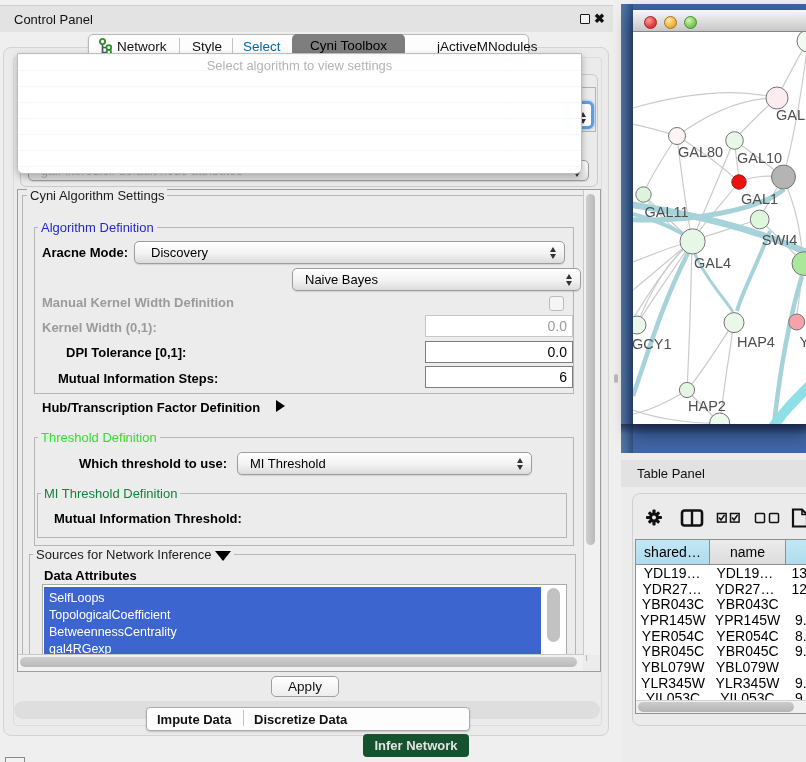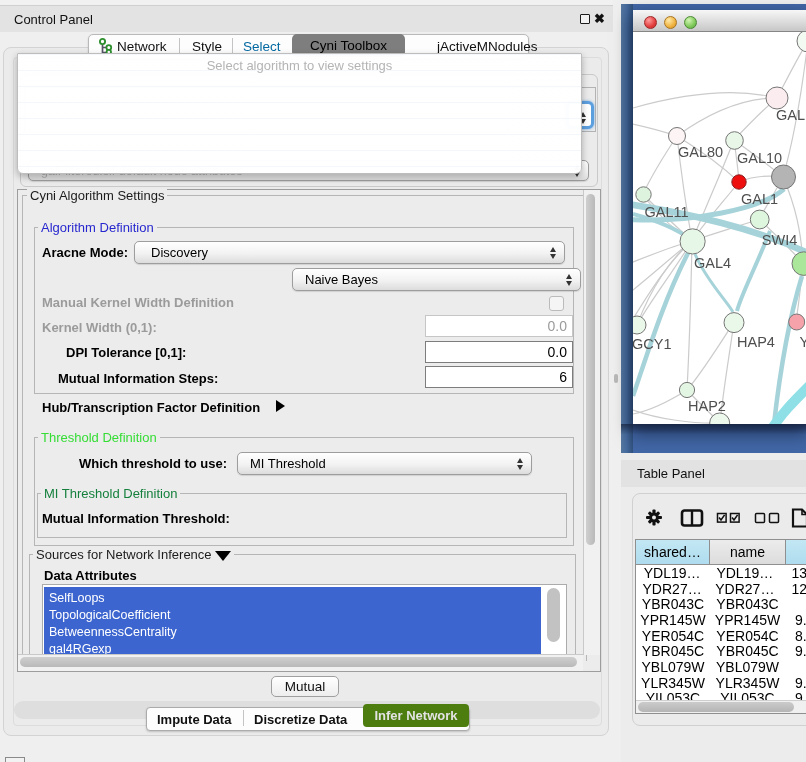--- a/index.html
+++ b/index.html
@@ -103,46 +103,46 @@
 
   <div class="lbl abs" style="left:79px;top:456px;">Which threshold to use:</div>
   <div class="combo" style="left:237px;top:452px;width:293px;height:21px;">
       <span style="margin-left:12px;">MI Threshold</span>
       <span class="arr"></span>
     </div>
 
   <div class="grp" style="left:37px;top:493px;width:528px;height:43px;"></div>
   <div class="gt" style="left:41px;top:487px;color:#15803d;">MI Threshold Definition</div>
 
-  <div class="lbl abs" style="left:34px;top:511px;padding-left:8px;">Mutual Information Threshold:</div>
+  <div class="lbl abs" style="left:46px;top:511px;padding-left:8px;">Mutual Information Threshold:</div>
 
   <div class="grp" style="left:29px;top:554px;width:545px;height:112px;border-bottom:none;"></div>
   <div class="gt" style="left:33px;top:548px;color:#1c1c1c;">Sources for Network Inference <span style="display:inline-block;width:0;height:0;border-left:8px solid transparent;border-right:8px solid transparent;border-top:10px solid #000;vertical-align:-2px;"></span></div>
 
   <div class="lbl abs" style="left:44px;top:568px;">Data Attributes</div>
 
   <div class="abs" style="left:42px;top:584px;width:523px;height:71px;background:#fff;border:1px solid #ababab;overflow:hidden;">
     <div style="position:absolute;left:1px;top:2px;width:497px;height:68px;background:#3d65cf;"></div>
     <div style="position:absolute;left:6px;top:4.5px;color:#fff;font-size:12.5px;line-height:17px;">SelfLoops<br>TopologicalCoefficient<br>BetweennessCentrality<br>gal4RGexp</div>
     <div style="position:absolute;left:504px;top:3px;width:13px;height:54px;background:#c2c2c2;border-radius:7px;"></div>
   </div>
 
   <div class="abs" style="left:583px;top:190px;width:16px;height:465px;background:#f1f1f1;border-left:1px solid #c9c9c9;"></div>
   <div class="abs" style="left:586px;top:194px;width:9px;height:351px;background:linear-gradient(90deg,#cfcfcf,#b9b9b9);border-radius:5px;"></div>
   <div class="abs" style="left:18px;top:654px;width:565px;height:16px;background:#f1f1f1;border-top:1px solid #c9c9c9;"></div>
   <div class="abs" style="left:20px;top:657px;width:557px;height:10px;background:linear-gradient(#cfcfcf,#b9b9b9);border-radius:5px;"></div>
 
-  <div class="abs" style="left:271px;top:676px;width:66px;height:19px;background:linear-gradient(#ffffff,#ededed);border:1px solid #9f9f9f;border-radius:5px;display:flex;align-items:center;justify-content:center;font-size:13.5px;color:#111;">Mutual</div>
+  <div class="abs" style="left:271px;top:676px;width:66px;height:19px;background:linear-gradient(#ffffff,#ededed);border:1px solid #9f9f9f;border-radius:5px;display:flex;align-items:center;justify-content:center;font-size:13.5px;color:#111;">Apply</div>
 
   <div class="abs" style="left:14px;top:701px;width:586px;height:18px;background:#dedede;border-radius:9px;"></div>
   <div class="abs" style="left:146px;top:707px;width:322px;height:22px;background:#fdfdfd;border:1px solid #ababab;border-radius:4px;box-shadow:0 1px 2px rgba(0,0,0,0.18);"></div>
   <div class="abs" style="left:243px;top:710px;width:1px;height:16px;background:#c4c4c4;"></div>
   <div class="abs" style="left:157px;top:712px;font-size:13px;font-weight:bold;color:#111;">Impute Data</div>
   <div class="abs" style="left:254px;top:712px;font-size:13px;font-weight:bold;color:#111;">Discretize Data</div>
-  <div class="abs" style="left:363px;top:704px;width:106px;height:23px;background:#4d7c0f;border-radius:4px;display:flex;align-items:center;justify-content:center;font-size:13px;font-weight:bold;color:#e3e3e3;">Infer Network</div>
+  <div class="abs" style="left:363px;top:734px;width:106px;height:23px;background:#14532d;border-radius:4px;display:flex;align-items:center;justify-content:center;font-size:13px;font-weight:bold;color:#e3e3e3;">Infer Network</div>
 
   <div class="abs" style="left:5px;top:757px;width:18px;height:10px;border:1.5px solid #8a8a8a;background:#f2f2f2;"></div>
 
   <div class="abs" style="left:614px;top:374px;width:4px;height:9px;background:#b9b9b9;border-radius:2px;"></div>
 
   <div class="abs" style="left:17px;top:53px;width:563px;height:119px;background:repeating-linear-gradient(rgba(244,248,252,0.99) 0px,rgba(244,248,252,0.99) 1px,rgba(255,255,255,0.98) 1px,rgba(255,255,255,0.98) 16px);border:1px solid #bdbdbd;border-radius:1px 1px 6px 6px;box-shadow:0 3px 7px rgba(0,0,0,0.28);z-index:50;">
     <div style="position:absolute;left:0;top:4px;width:100%;text-align:center;font-size:13px;color:#b4b4b4;">Select algorithm to view settings</div>
   </div>
 
   <div class="abs" style="left:621px;top:4px;width:185px;height:450px;background:#4267a6;"></div>

